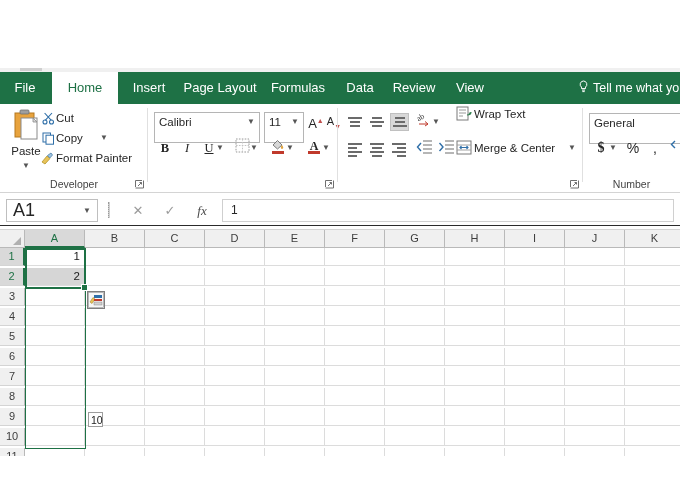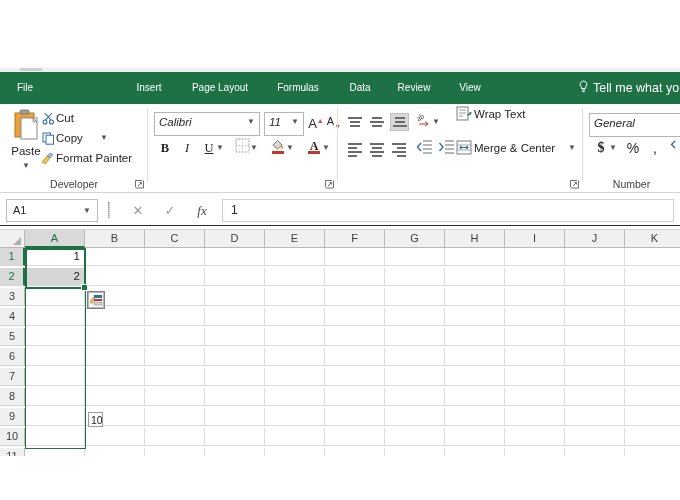--- a/index.html
+++ b/index.html
@@ -9,21 +9,21 @@
   #app{position:absolute;left:0;top:0;width:680px;height:500px;background:#fff;}
 
   
   .top-blank{position:absolute;left:0;top:0;width:680px;height:68px;background:#ffffff;}
   .chrome-strip{position:absolute;left:0;top:68px;width:680px;height:4px;background:#f0f0f0;}
   .chrome-tabmark{position:absolute;left:20px;top:68px;width:22px;height:3px;background:#cfcfcf;}
 
   
   .tabbar{position:absolute;left:0;top:72px;width:680px;height:32px;background:#1e7145;}
   .tab{position:absolute;top:0;height:32px;line-height:32px;color:#ffffff;
-       font-size:10px;text-align:center;cursor:default;white-space:nowrap;}
+       font-size:13px;text-align:center;cursor:default;white-space:nowrap;}
   .tab.active{background:#ffffff;color:#1e7145;}
   .tellme{position:absolute;top:0;height:32px;line-height:32px;color:#ffffff;font-size:12.5px;white-space:nowrap;}
   .bulb{display:inline-block;vertical-align:middle;margin-right:4px;}
 
   
   .ribbon{position:absolute;left:0;top:104px;width:680px;height:88px;background:#ffffff;
           border-bottom:1px solid #d4d4d4;}
   .grp{position:absolute;top:0;height:88px;}
   .grp .gsep{position:absolute;right:0;top:4px;width:1px;height:74px;background:#e0e0e0;}
   .glabel{position:absolute;bottom:2px;width:100%;text-align:center;font-size:10.5px;color:#444;}
@@ -31,40 +31,40 @@
 
   .ctl{position:absolute;font-size:11.5px;color:#262626;white-space:nowrap;cursor:default;}
   .ctl-ico{position:absolute;}
 
   
   .paste-btn{position:absolute;left:4px;top:3px;width:44px;height:68px;text-align:center;cursor:default;}
   .paste-lbl{position:absolute;left:0;top:38px;width:44px;font-size:11.5px;color:#262626;}
   .paste-caret{position:absolute;left:0;top:54px;width:44px;font-size:8px;color:#555;}
 
   
-  .combo{position:absolute;border:1px solid #b5b5b5;background:#fff;height:24px;line-height:18px;
-         font-size:11.5px;color:#262626;padding-left:4px;box-sizing:border-box;font-style:italic;}
+  .combo{position:absolute;border:1px solid #b5b5b5;background:#fff;height:31px;line-height:18px;
+         font-size:11.5px;color:#262626;padding-left:4px;box-sizing:border-box;}
   .combo .cv{position:absolute;left:4px;top:0;}
   .combo .carr{position:absolute;right:4px;top:0;font-size:8px;color:#555;}
 
   .btn-sq{position:absolute;width:20px;height:20px;text-align:center;line-height:20px;
           font-size:12.5px;color:#262626;cursor:default;}
   .mini-caret{position:absolute;font-size:8px;color:#555;line-height:20px;}
 
   
   .alignicon{position:absolute;width:19px;height:18px;cursor:default;}
   .alignicon.sel{background:#d8d8d8;border:1px solid #c0c0c0;box-sizing:border-box;}
   .al{position:absolute;height:1.5px;background:#6b6b6b;}
 
   
   .fbar{position:absolute;left:0;top:193px;width:680px;height:36px;background:#ffffff;
         border-bottom:1px solid #d4d4d4;}
   .namebox{position:absolute;left:6px;top:6px;width:92px;height:23px;border:1px solid #bfbfbf;
            background:#fff;box-sizing:border-box;}
-  .namebox .nv{position:absolute;left:6px;top:0;line-height:21px;font-size:11px;color:#262626;}
+  .namebox .nv{position:absolute;left:6px;top:0;line-height:21px;font-size:18px;color:#262626;}
   .namebox .na{position:absolute;right:6px;top:0;line-height:21px;font-size:8px;color:#555;}
   .fsep{position:absolute;left:108px;top:9px;width:1px;height:16px;background:#cfcfcf;
         border-left:1px dotted #9a9a9a;}
   .fbtn{position:absolute;top:6px;width:24px;height:23px;text-align:center;line-height:23px;
         font-size:13px;color:#9b9b9b;cursor:default;}
   .fxb{color:#4a4a4a;font-style:italic;font-family:"Liberation Serif",serif;font-size:13px;}
   .finput{position:absolute;left:222px;top:6px;width:452px;height:23px;border:1px solid #d0d0d0;
           border-left:1px solid #cfcfcf;background:#fff;box-sizing:border-box;}
   .finput .fv{position:absolute;left:8px;top:0;line-height:21px;font-size:12px;color:#262626;}
 
@@ -104,20 +104,21 @@
 <body>
 
 <div id="app">
 
   <div class="top-blank"></div>
   <div class="chrome-strip"></div>
   <div class="chrome-tabmark"></div>
 
   <div class="tabbar">
     <div class="tab" style="left:4px;width:42px;">File</div>
+    <div class="tab active" style="left:52px;width:66px;">Home</div>
     <div class="tab" style="left:124px;width:50px;">Insert</div>
     <div class="tab" style="left:180px;width:80px;">Page Layout</div>
     <div class="tab" style="left:338px;width:44px;">Data</div>
     <div class="tab" style="left:264px;width:68px;">Formulas</div>
     <div class="tab" style="left:386px;width:56px;">Review</div>
     <div class="tab" style="left:448px;width:44px;">View</div>
 
     <div class="tellme" style="left:578px;">
       <span class="bulb">
         <svg width="11" height="13" viewBox="0 0 11 13">

